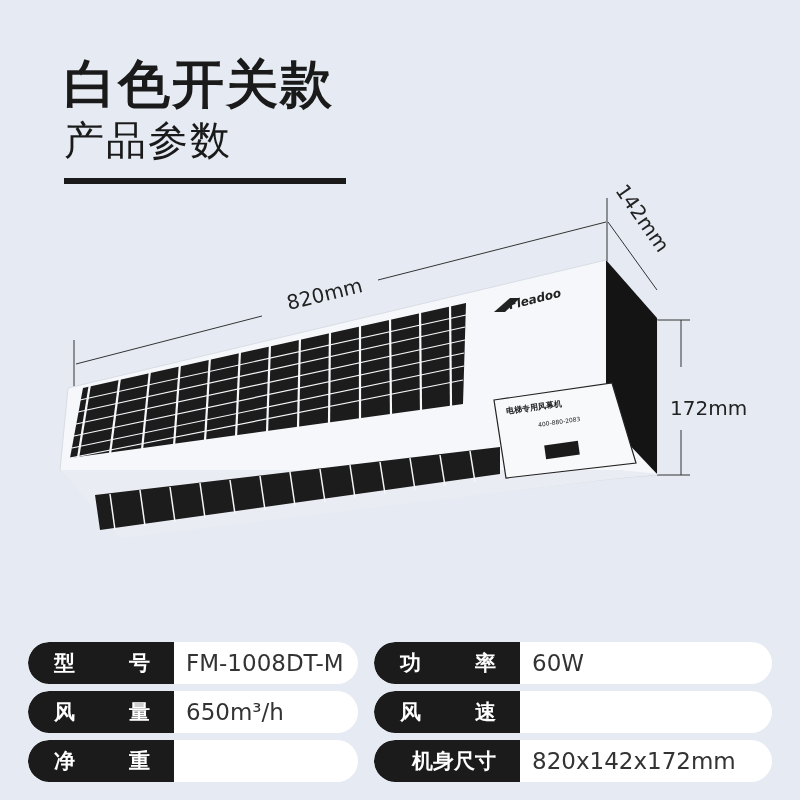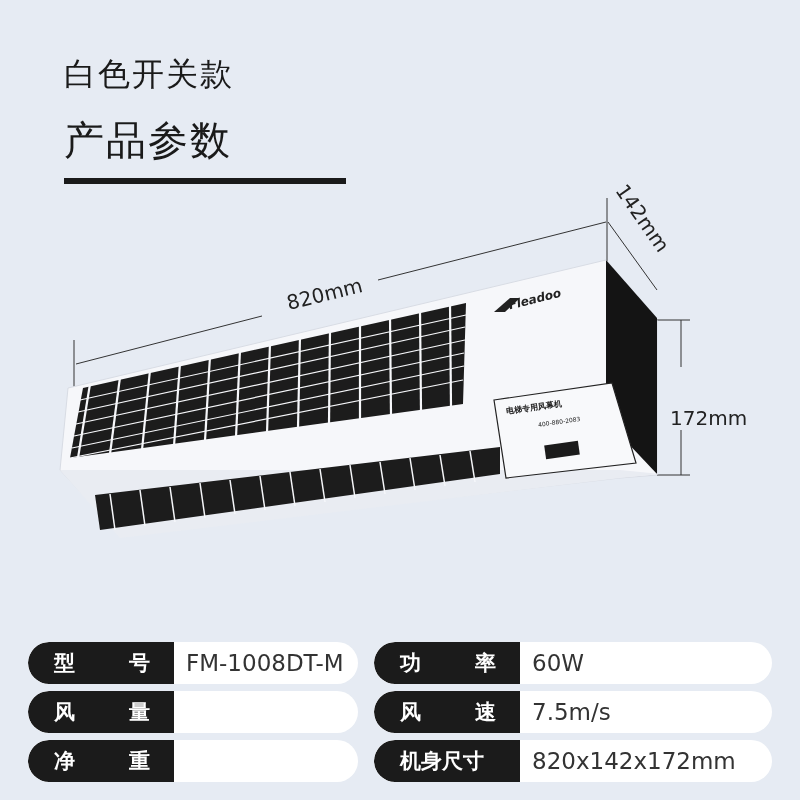--- a/index.html
+++ b/index.html
@@ -1,24 +1,24 @@
 <!DOCTYPE html>
 <html><head>
 <meta charset="utf-8">
 <style>
   html, body { margin:0; padding:0; }
   body { width:800px; height:800px; background:#e6ebf3; position:relative; overflow:hidden; font-family:"DejaVu Sans", sans-serif; }
-  .title { position:absolute; left:64px; top:58px; font-size:32px; font-weight:normal; color:#1a1a1a; letter-spacing:2px; line-height:1; }
+  .title { position:absolute; left:64px; top:58px; font-size:52px; font-weight:bold; color:#1a1a1a; letter-spacing:2px; line-height:1; }
   .subtitle { position:absolute; left:64px; top:120px; font-size:40px; font-weight:normal; color:#1a1a1a; letter-spacing:2px; line-height:1; }
   .rule { position:absolute; left:64px; top:178px; width:282px; height:6px; background:#1a1a1a; }
   .product { position:absolute; left:0; top:0; width:800px; height:600px; }
   .dim { position:absolute; font-size:18px; color:#222; }
   .pill { position:absolute; height:42px; width:330px; display:flex; border-radius:21px; overflow:hidden; background:#fff; }
   .lbl { width:146px; background:#1b1b1b; color:#fff; font-size:21px; font-weight:bold; display:flex; justify-content:space-between; align-items:center; padding:0 24px 0 26px; box-sizing:border-box; border-radius:21px 0 0 21px; }
-  .lbl.tight { justify-content:flex-start; letter-spacing:0; }
+  .lbl.tight { justify-content:flex-end; letter-spacing:0; }
   .val { flex:1; display:flex; align-items:center; padding-left:12px; font-size:23px; color:#333; }
 </style>
 </head>
 <body>
 
 <div class="title">白色开关款</div>
 <div class="subtitle">产品参数</div>
 <div class="rule"></div>
 
 <svg class="product" viewBox="0 0 800 600" xmlns="http://www.w3.org/2000/svg">
@@ -84,21 +84,21 @@
   </g>
 
   <polygon points="494,400 612,383 636,463 506,478" fill="#f8f9fb" stroke="#222" stroke-width="1.2"></polygon>
   <rect x="545" y="443" width="34" height="14" fill="#1b1b1b" transform="rotate(-8 562 450)"></rect>
 
   <polygon points="494,312 510,298 520,298 505,312" fill="#222"></polygon>
 </svg>
 
 <div class="dim" style="left:286px;top:282px;transform:rotate(-14deg);font-size:20px;">820mm</div>
 <div class="dim" style="left:604px;top:206px;transform:rotate(55deg);font-size:20px;">142mm</div>
-<div class="dim" style="left:670px;top:406px;font-size:20px;">172mm</div>
+<div class="dim" style="left:670px;top:396px;font-size:20px;">172mm</div>
 <div class="dim" style="left:506px;top:402px;font-size:8px;font-weight:bold;transform:rotate(-8deg);">电梯专用风幕机</div>
 <div class="dim" style="left:538px;top:418px;font-size:6px;transform:rotate(-8deg);">400-880-2083</div>
 <div class="dim" style="left:508px;top:292px;font-size:12px;font-style:italic;font-weight:bold;transform:rotate(-14deg);">Fleadoo</div>
 
 <div class="pill" style="left:28px;top:642px;">
   <div class="lbl">
       <span>型</span>
       <span>号</span>
     </div>
   <div class="val">FM-1008DT-M</div>
@@ -108,27 +108,27 @@
       <span>功</span>
       <span>率</span>
     </div>
   <div class="val">60W</div>
 </div>
 <div class="pill" style="left:28px;top:691px;">
   <div class="lbl">
       <span>风</span>
       <span>量</span>
     </div>
+  <div class="val">650m³/h</div>
 </div>
 <div class="pill" style="left:374px;top:691px;width:398px;">
   <div class="lbl">
       <span>风</span>
       <span>速</span>
     </div>
-  <div class="val">7.5m/s</div>
 </div>
 <div class="pill" style="left:28px;top:740px;">
   <div class="lbl">
       <span>净</span>
       <span>重</span>
     </div>
 </div>
 <div class="pill" style="left:374px;top:740px;width:398px;">
   <div class="lbl tight">
       <span>机身尺寸</span>

